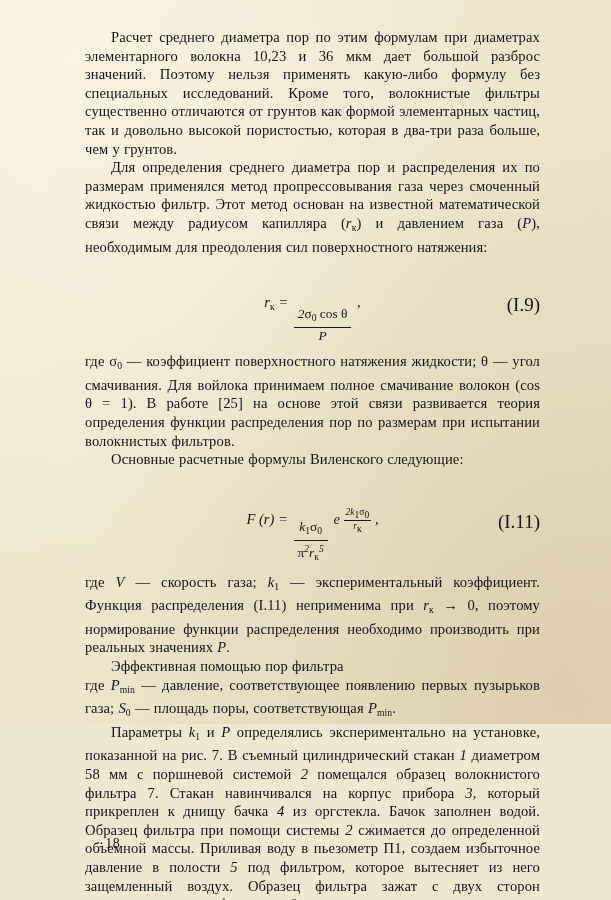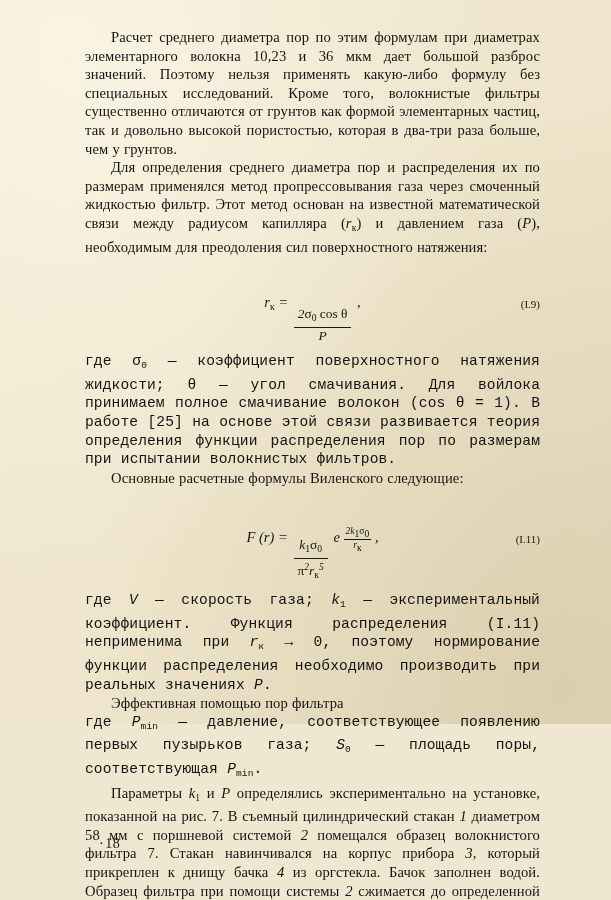--- a/index.html
+++ b/index.html
@@ -39,40 +39,40 @@
   p.para {
     margin: 0;
     text-align: justify;
     text-indent: 26px;
     font-size: 14.6px;
     line-height: 18.6px;
     letter-spacing: 0.1px;
     word-spacing: 0.4px;
     hyphens: manual;
   }
-  p.para.cont { text-indent: 0; font-family: Liberation Mono, monospace; }
+  p.para.cont { text-indent: 0; }
   .formula-row {
     position: relative;
     margin: 9px 0 9px 0;
     text-align: center;
     font-size: 14.6px;
     line-height: 19px;
   }
   .formula {
     display: inline-block;
     font-family: "Liberation Serif", serif;
     font-style: italic;
   }
   .eqnum {
     position: absolute;
     right: 0;
     top: 50%;
     transform: translateY(-50%);
     font-style: normal;
-    font-size: 11px;
+    font-size: 19px;
   }
   .frac {
     display: inline-block;
     vertical-align: middle;
     text-align: center;
     margin: 0 2px;
   }
   .frac .num {
     display: block;
     padding: 0 4px;

